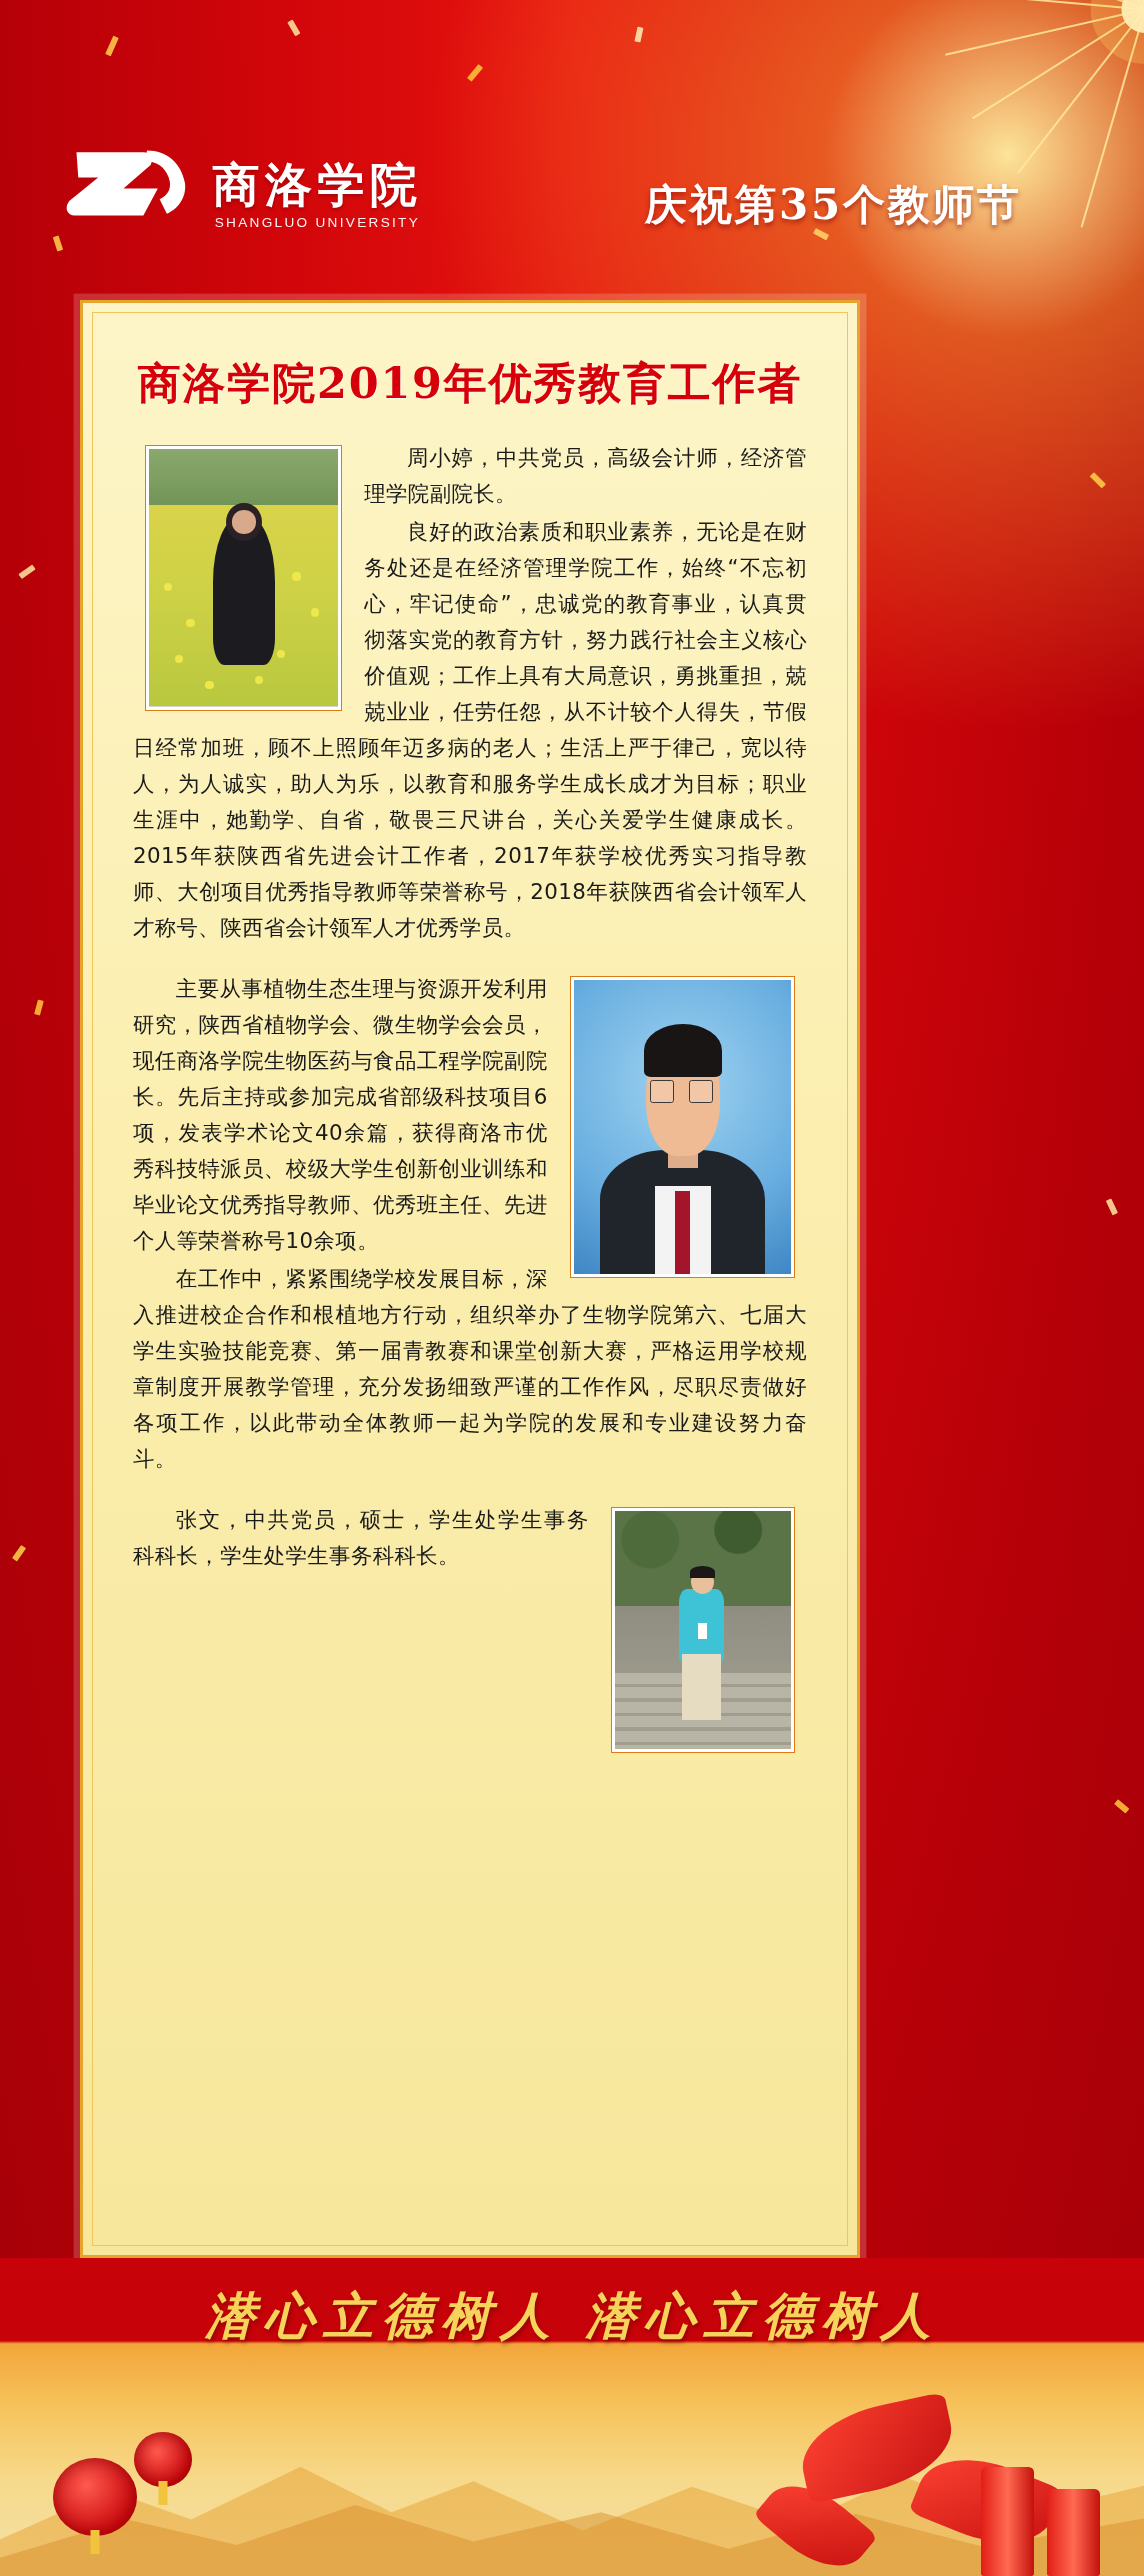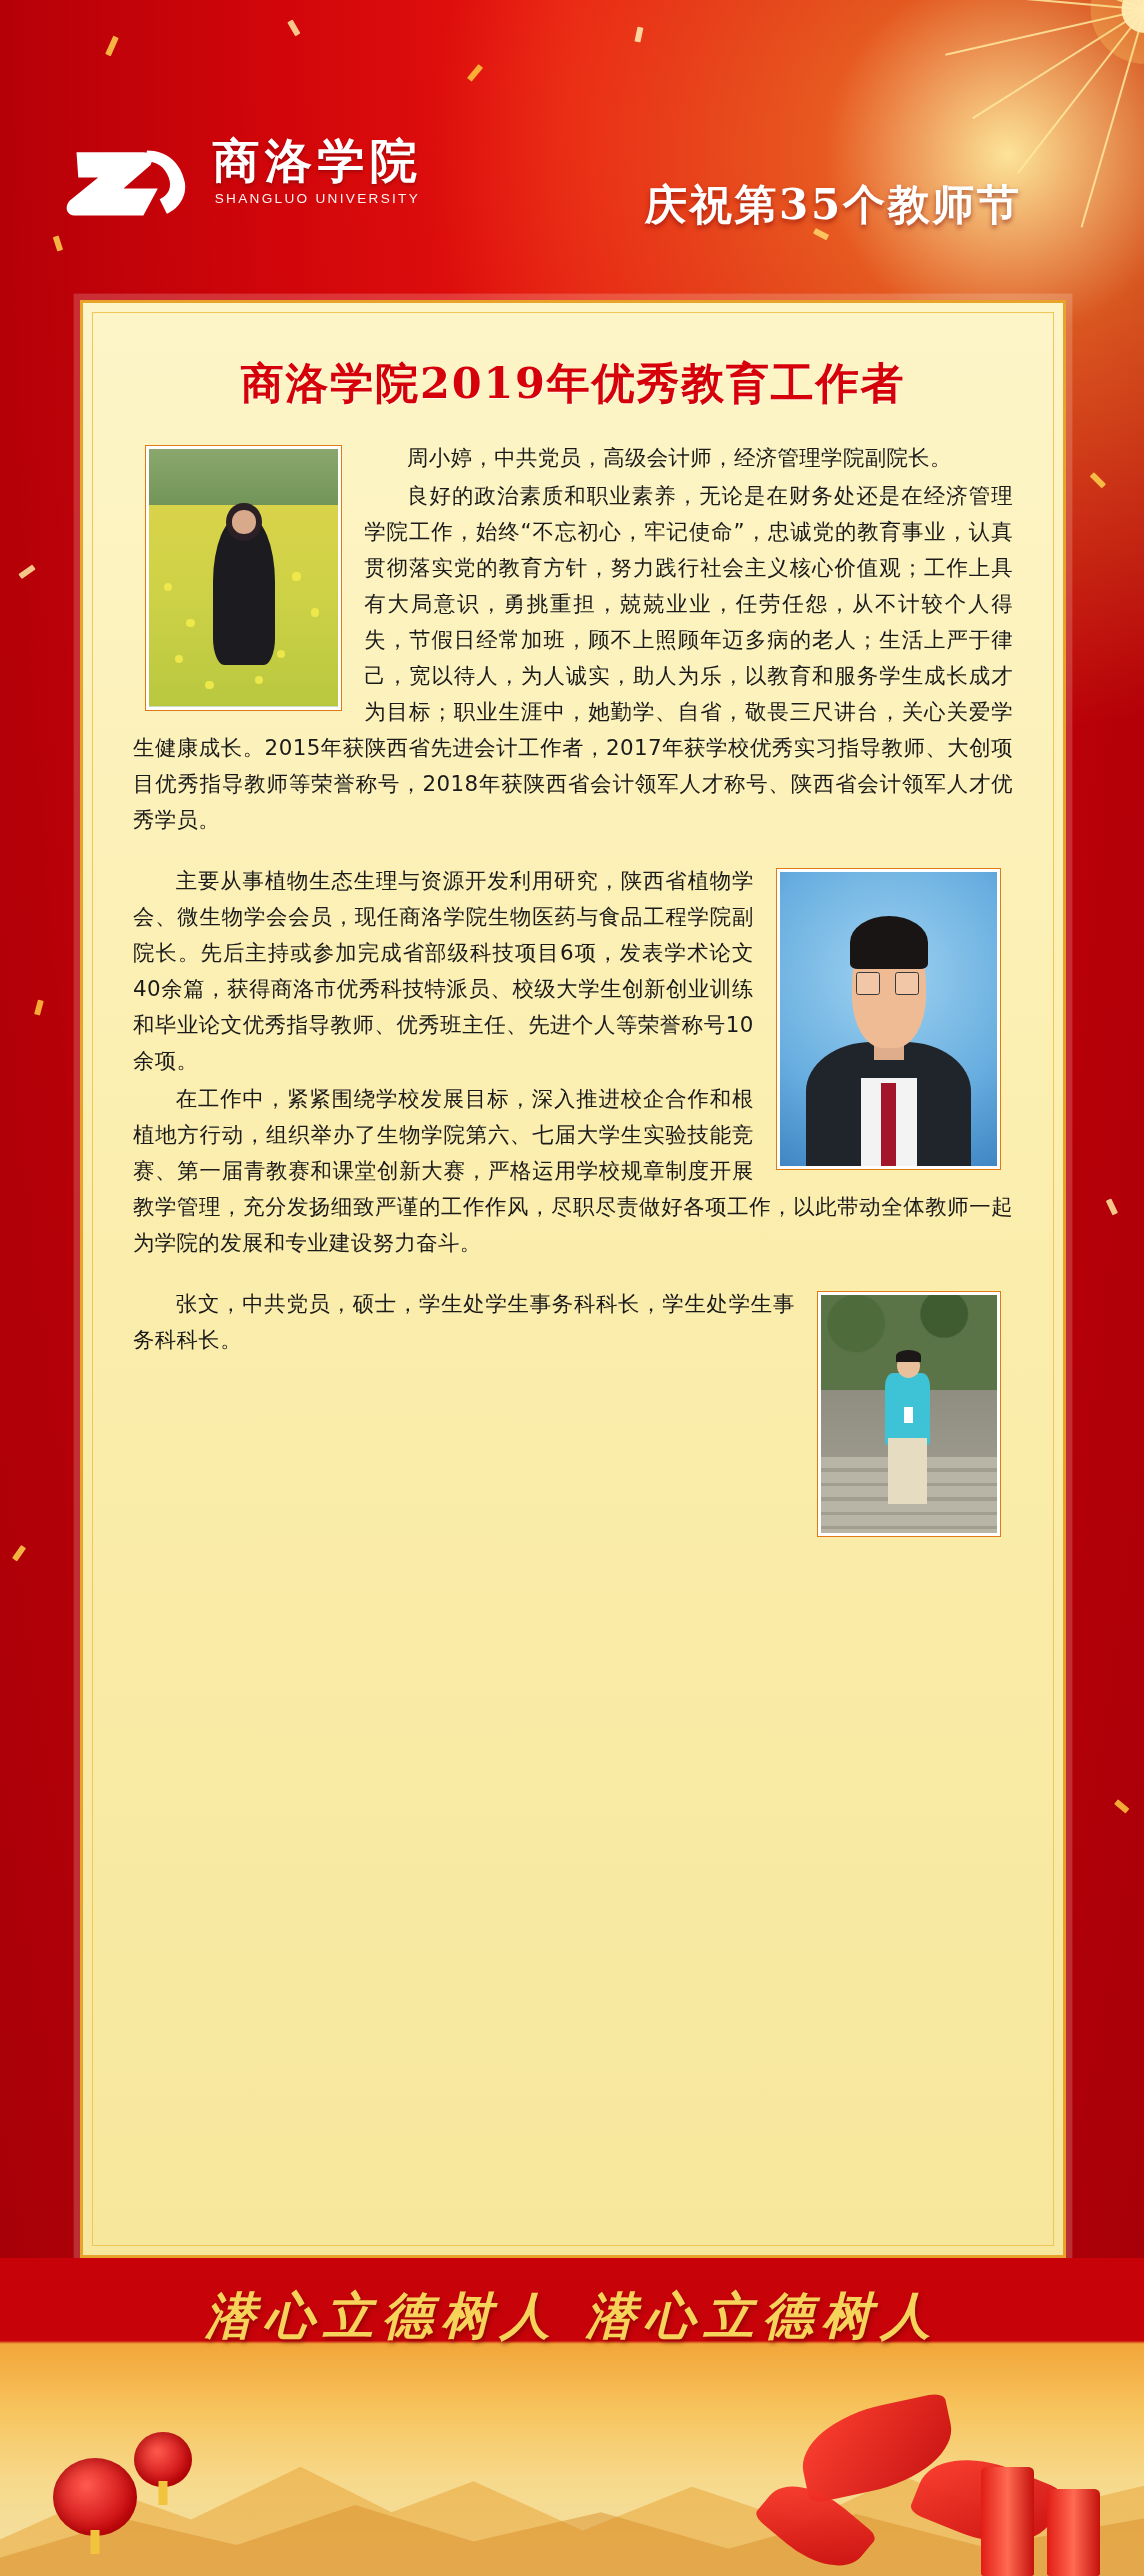--- a/index.html
+++ b/index.html
@@ -33,21 +33,21 @@
   
   .header {
     position: absolute;
     top: 0; left: 0; right: 0;
     height: 282px;
   }
   .logo-wrap {
     position: absolute;
     left: 60px; top: 136px;
     display: flex;
-    align-items: flex-start;
+    align-items: flex-end;
   }
   .logo-mark {
     width: 136px; height: 94px;
     position: relative;
   }
   .logo-text {
     margin-left: 16.4px;
     color: #ffffff;
   }
   .logo-cn {
@@ -74,21 +74,21 @@
     font-weight: bold;
     letter-spacing: 2.7px;
     text-shadow: 0 2.7px 5.5px rgba(120,0,0,.55);
   }
 
   
   .card {
     position: absolute;
     left: 80px;
     top: 300px;
-    width: 986px;
+    width: 780px;
     height: 1958px;
     background: linear-gradient(180deg, #fdf5c8 0%, #fbeeae 45%, #f7e79c 100%);
     border: 3.6px solid #e8a32a;
     box-shadow: 0 0 0 6.4px rgba(255,255,255,.18);
   }
   .card-inner {
     position: absolute;
     inset: 9px;
     border: 1.8px solid #f0c659;
     padding: 33px 40px 27px 40px;

